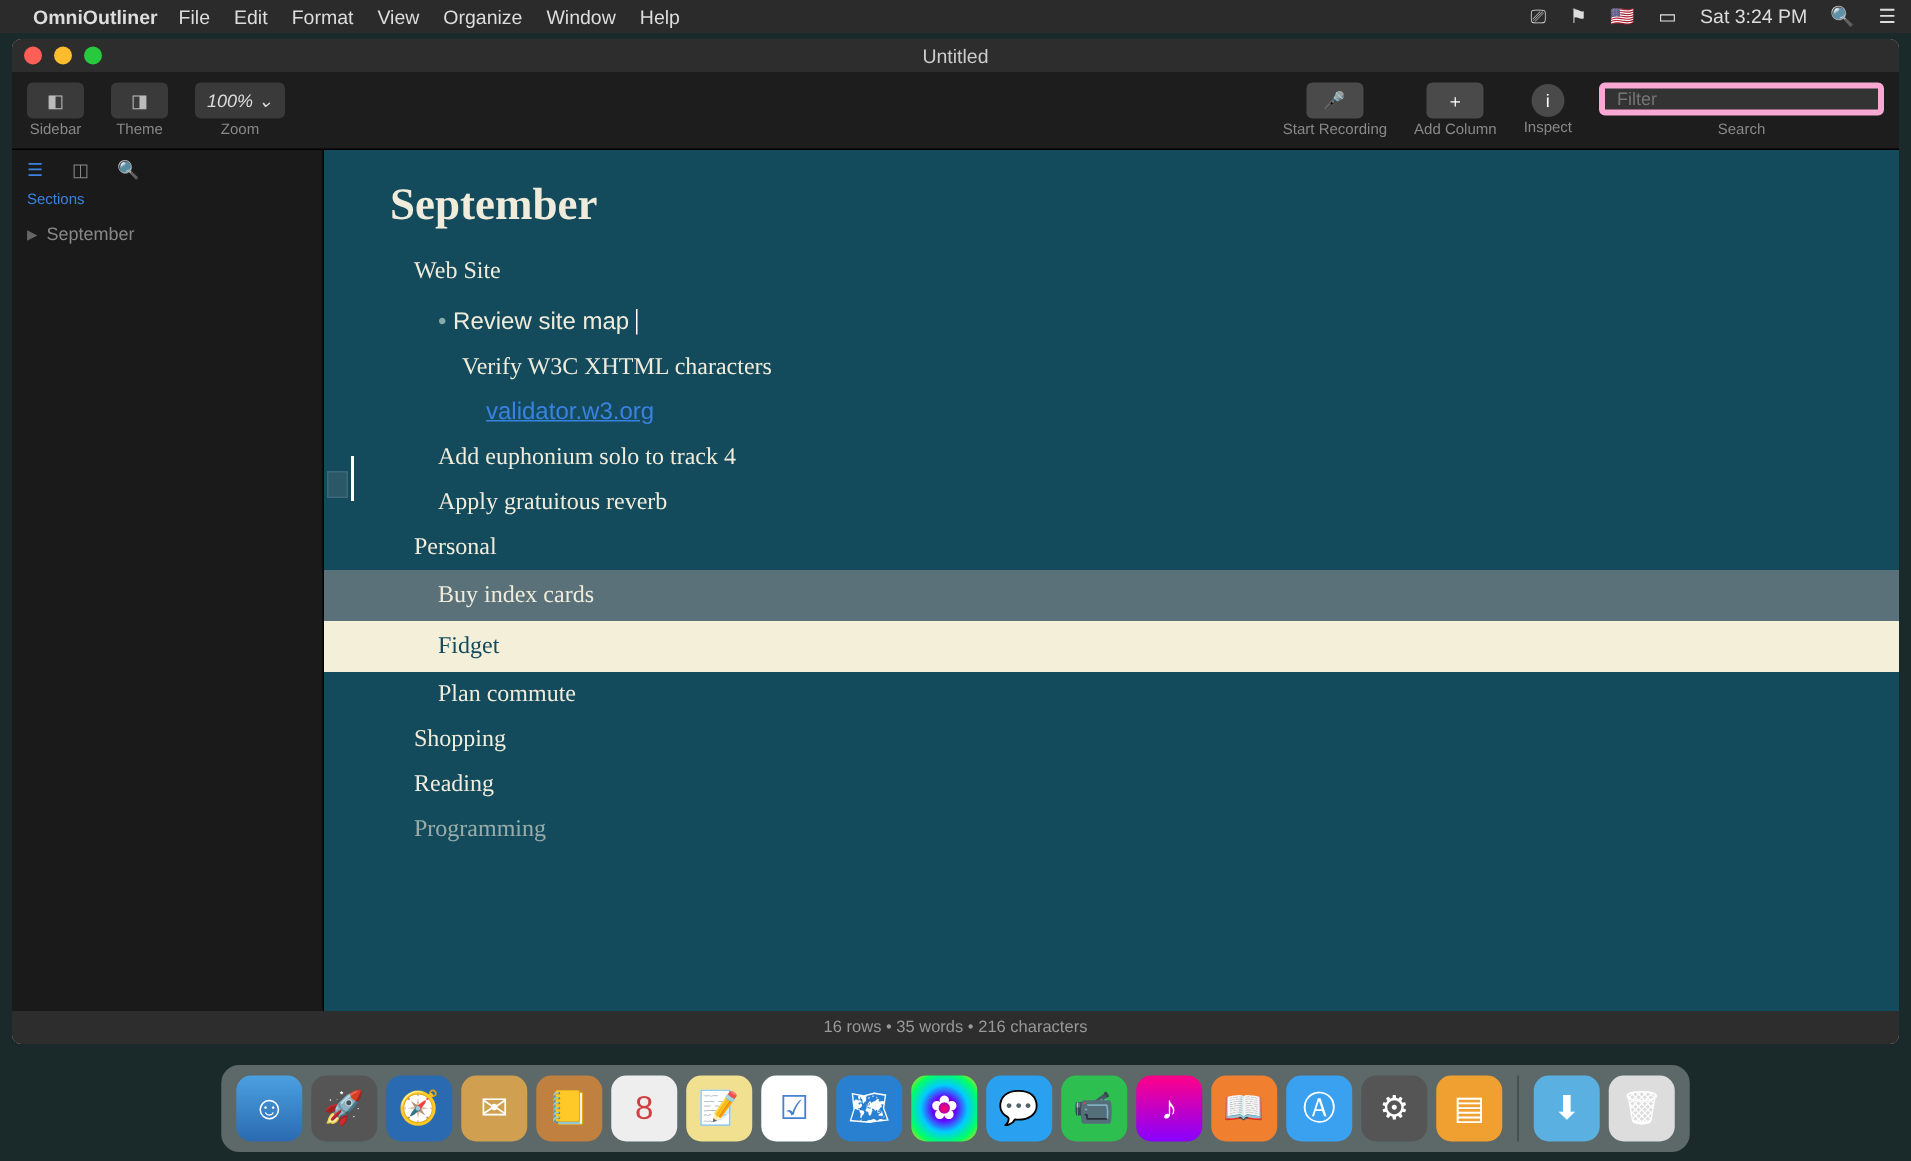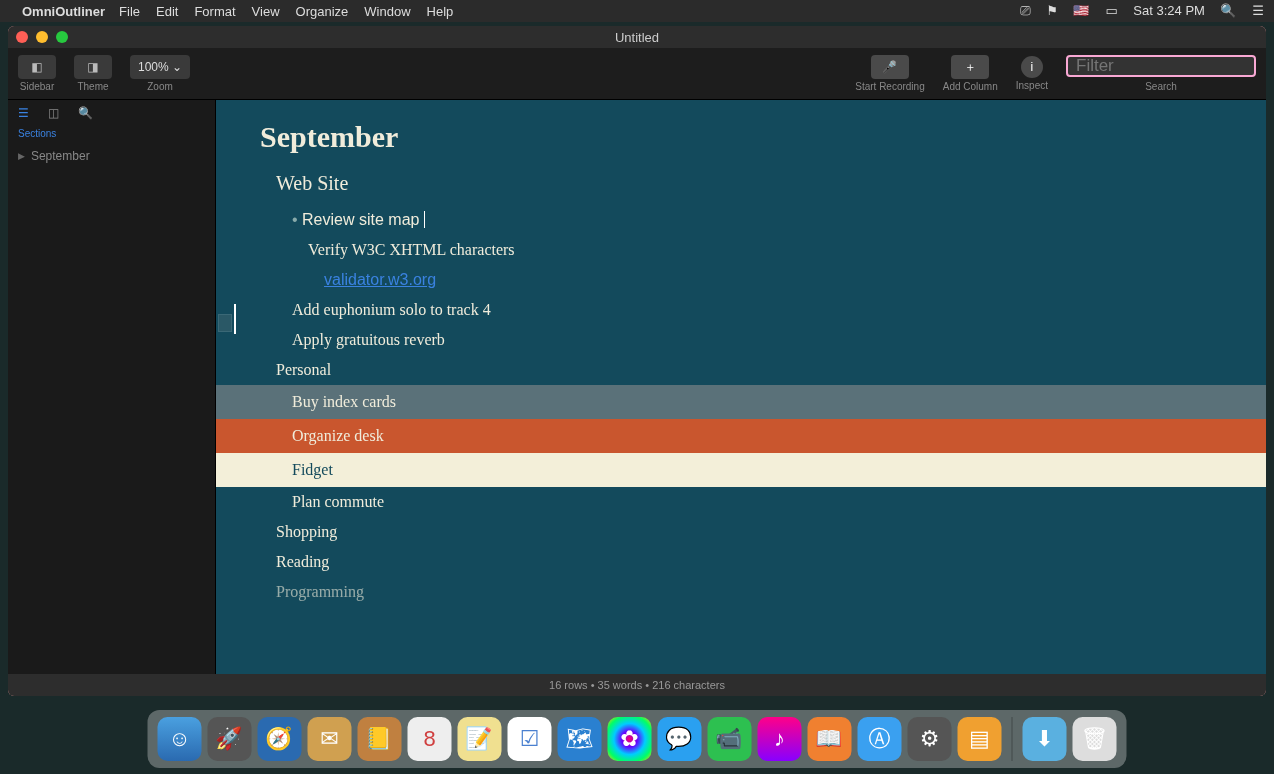--- a/index.html
+++ b/index.html
@@ -17,42 +17,42 @@
 .window { position: absolute; left: 8px; top: 26px; width: 1258px; height: 670px; background: #fca5a5; border-radius: 6px; overflow: hidden; display: flex; flex-direction: column; }
 .titlebar { height: 22px; background: #2d2d2d; display: flex; align-items: center; position: relative; }
 .traffic { position: absolute; left: 8px; display: flex; gap: 8px; }
 .dot { width: 12px; height: 12px; border-radius: 50%; }
 .dot.red { background: #ff5f56; } .dot.yellow { background: #ffbd2e; } .dot.green { background: #27c93f; }
 .titlebar .title { margin: 0 auto; color: #ccc; font-size: 13px; }
 
 .toolbar { height: 52px; background: #1d1d1d; display: flex; align-items: center; padding: 0 10px; border-bottom: 1px solid #000; }
 .tbgroup { display: flex; flex-direction: column; align-items: center; margin-right: 18px; color: #888; font-size: 10px; }
 .tbicon { width: 38px; height: 24px; background: #3a3a3a; border-radius: 4px; margin-bottom: 2px; display:flex; align-items:center; justify-content:center; color:#bbb; font-size:12px;}
-.tbgroup.zoom .tbicon { width: 60px; color:#ddd; }
+.tbgroup.zoom .tbicon { width: 60px; color:#ddd;font-style:italic; }
 .toolbar .flex { flex: 1; }
 .tbgroup.right .tbicon { background: #4a4a4a; }
 .tbgroup .mic { background:#555; }
 .tbgroup .plus { background:#2a7a2a; color:#fff;}
 .tbgroup .info { background:#2a6ab0; color:#fff; border-radius:50%; width:22px; height:22px;}
 .search-wrap { display:flex; flex-direction:column; align-items:center;}
-.search { width: 190px; height: 22px; background: #333; border: 2px solid #f9a8d4; border-radius: 4px; color: #888; font-size: 17px; padding: 0 8px; }
+.search { width: 190px; height: 22px; background: #333; border: 4px solid #f9a8d4; border-radius: 4px; color: #888; font-size: 12px; padding: 0 8px; }
 .search-label{ color:#888; font-size:10px; margin-top:4px;}
 
 .content { flex: 1; display: flex; overflow: hidden; }
 .sidebar { width: 208px; background: #1a1a1a; border-right: 1px solid #000; color: #888; font-size: 12px; }
 .sidetabs { display:flex; gap:14px; padding:6px 10px; }
 .sidetabs .sicon{ width:16px; height:16px; color:#3a82e0; }
 .side-label{ color:#3a82e0; font-size:10px; padding:0 10px 6px;}
 .sideitem { padding: 4px 10px; display:flex; align-items:center; gap:6px; color:#888;}
 .tri{ font-size:9px; color:#666;}
 
 .doc { flex: 1; background: #134a5c; color: #f0ecdb; overflow: hidden; position: relative; }
 .docinner { padding: 12px 44px; }
 .h1 { font-family: Georgia, serif; font-size: 30px; font-weight: bold; color: #f0ecdb; margin: 8px 0 18px; }
-.h2 { font-family: Georgia, serif; font-size: 20px; color: #f0ecdb; margin: 4px 0 10px 16px; }
+.h2 { font-family: Georgia, serif; font-size: 16px; color: #f0ecdb; margin: 4px 0 10px 16px; }
 .row { font-family: Georgia, serif; font-size: 16px; color: #f0ecdb; padding: 6px 0 6px 32px; }
 .row.sub { padding-left: 48px; }
 .row.link { padding-left: 64px; }
 .row.link a { color: #3a82e0; text-decoration: underline; }
 .fullrow{ margin:0 -44px; padding-left:76px; font-family:Georgia,serif; font-size:16px; }
 .fullrow.gray{ background:#5a7179; padding-top:8px; padding-bottom:8px;}
 .fullrow.orange{ background:#c9562e; padding-top:8px; padding-bottom:8px;}
 .fullrow.cream{ background:#f3efd9; color:#134a5c; padding-top:8px; padding-bottom:8px;}
 .notehandle{ position:absolute; left:2px; top:214px; width:14px; height:18px; background:#2a5866; border:1px solid #3a6876;}
 .editbar{ position:absolute; left:18px; top:204px; width:2px; height:30px; background:#fff;}
@@ -158,21 +158,20 @@
       <div class="docinner">
         <div class="h1">September</div>
         <div class="h2">Web Site</div>
         <div style="margin-left:32px;font-family:Georgia,serif;font-size:16px;padding:6px 0;"><span style="color:#8aa">• </span><span>Review site map</span><span style="border-right:1px solid #fff;">&nbsp;</span></div>
         <div class="row sub">Verify W3C XHTML characters</div>
         <div class="row link"><a>validator.w3.org</a></div>
         <div class="row sub" style="padding-left:32px">Add euphonium solo to track 4</div>
         <div class="row sub" style="padding-left:32px">Apply gratuitous reverb</div>
         <div class="row" style="padding-left:16px">Personal</div>
         <div class="fullrow gray">Buy index cards</div>
-        <div class="fullrow orange">Organize desk</div>
         <div class="fullrow cream">Fidget</div>
         <div class="row sub" style="padding-left:32px">Plan commute</div>
         <div class="row" style="padding-left:16px">Shopping</div>
         <div class="row" style="padding-left:16px">Reading</div>
         <div class="row" style="padding-left:16px;opacity:.6">Programming</div>
       </div>
     </div>
   </div>
 
   <div class="statusbar">16 rows  •  35 words  •  216 characters</div>

